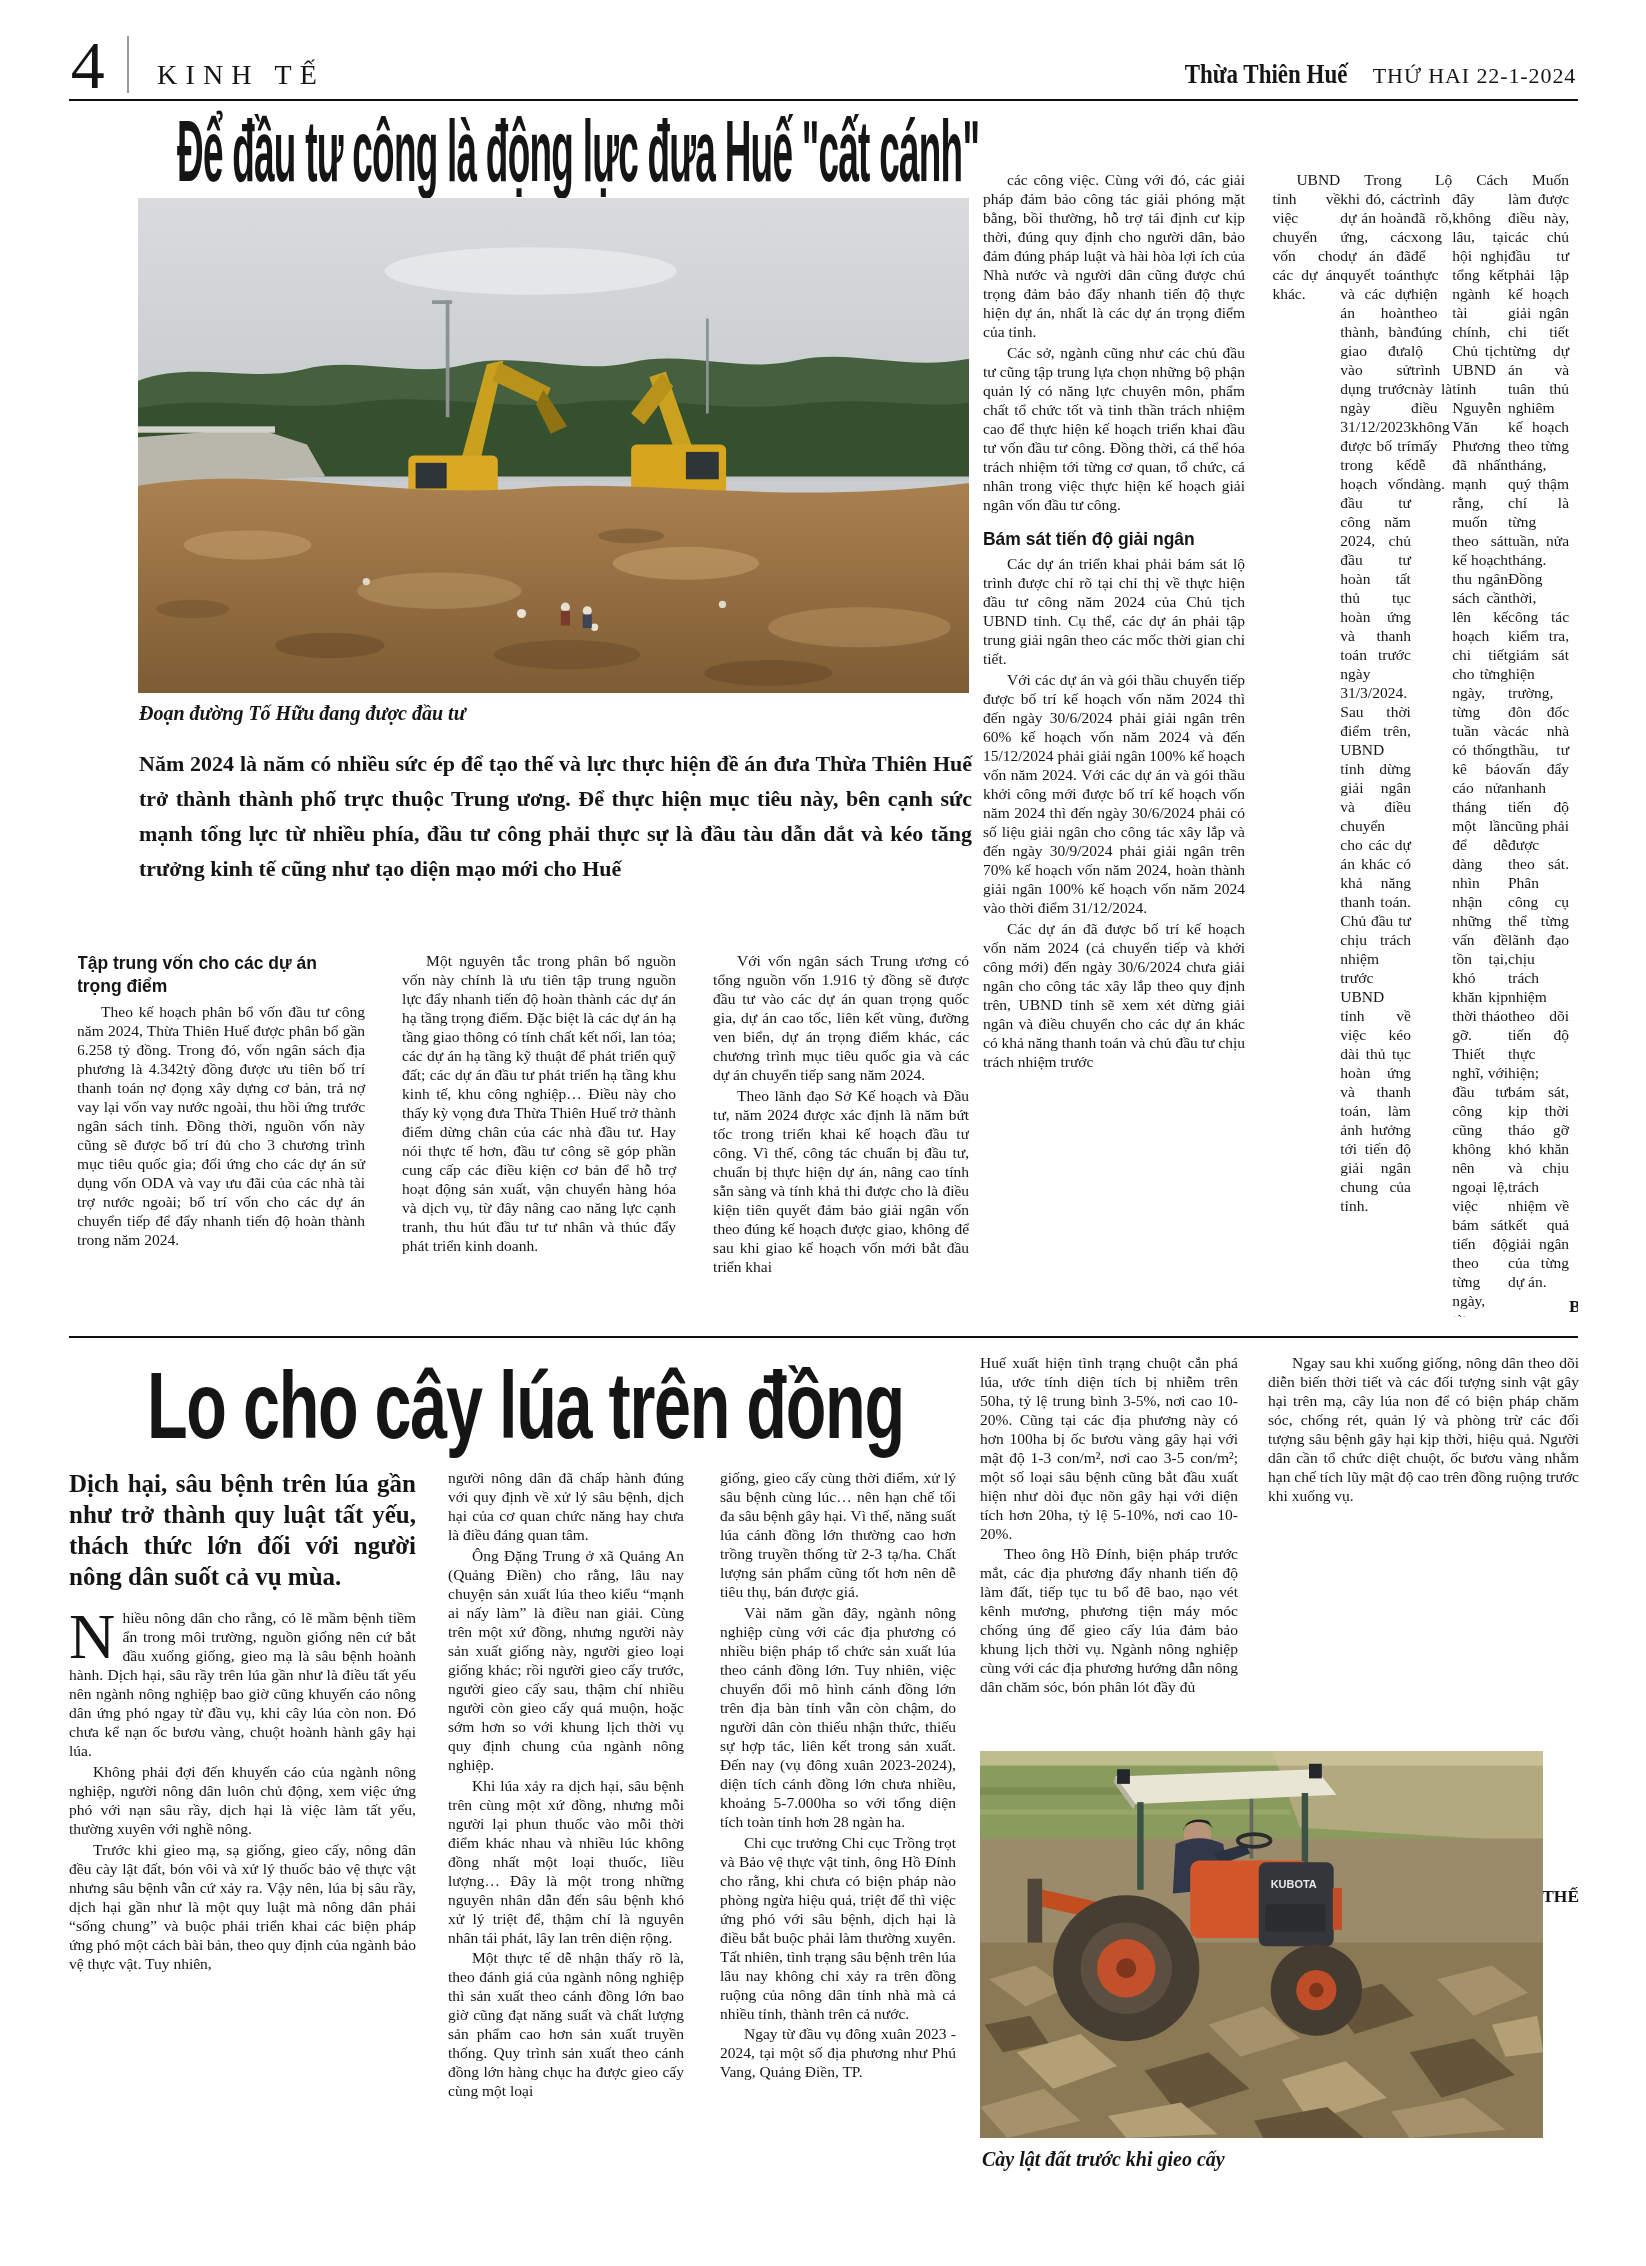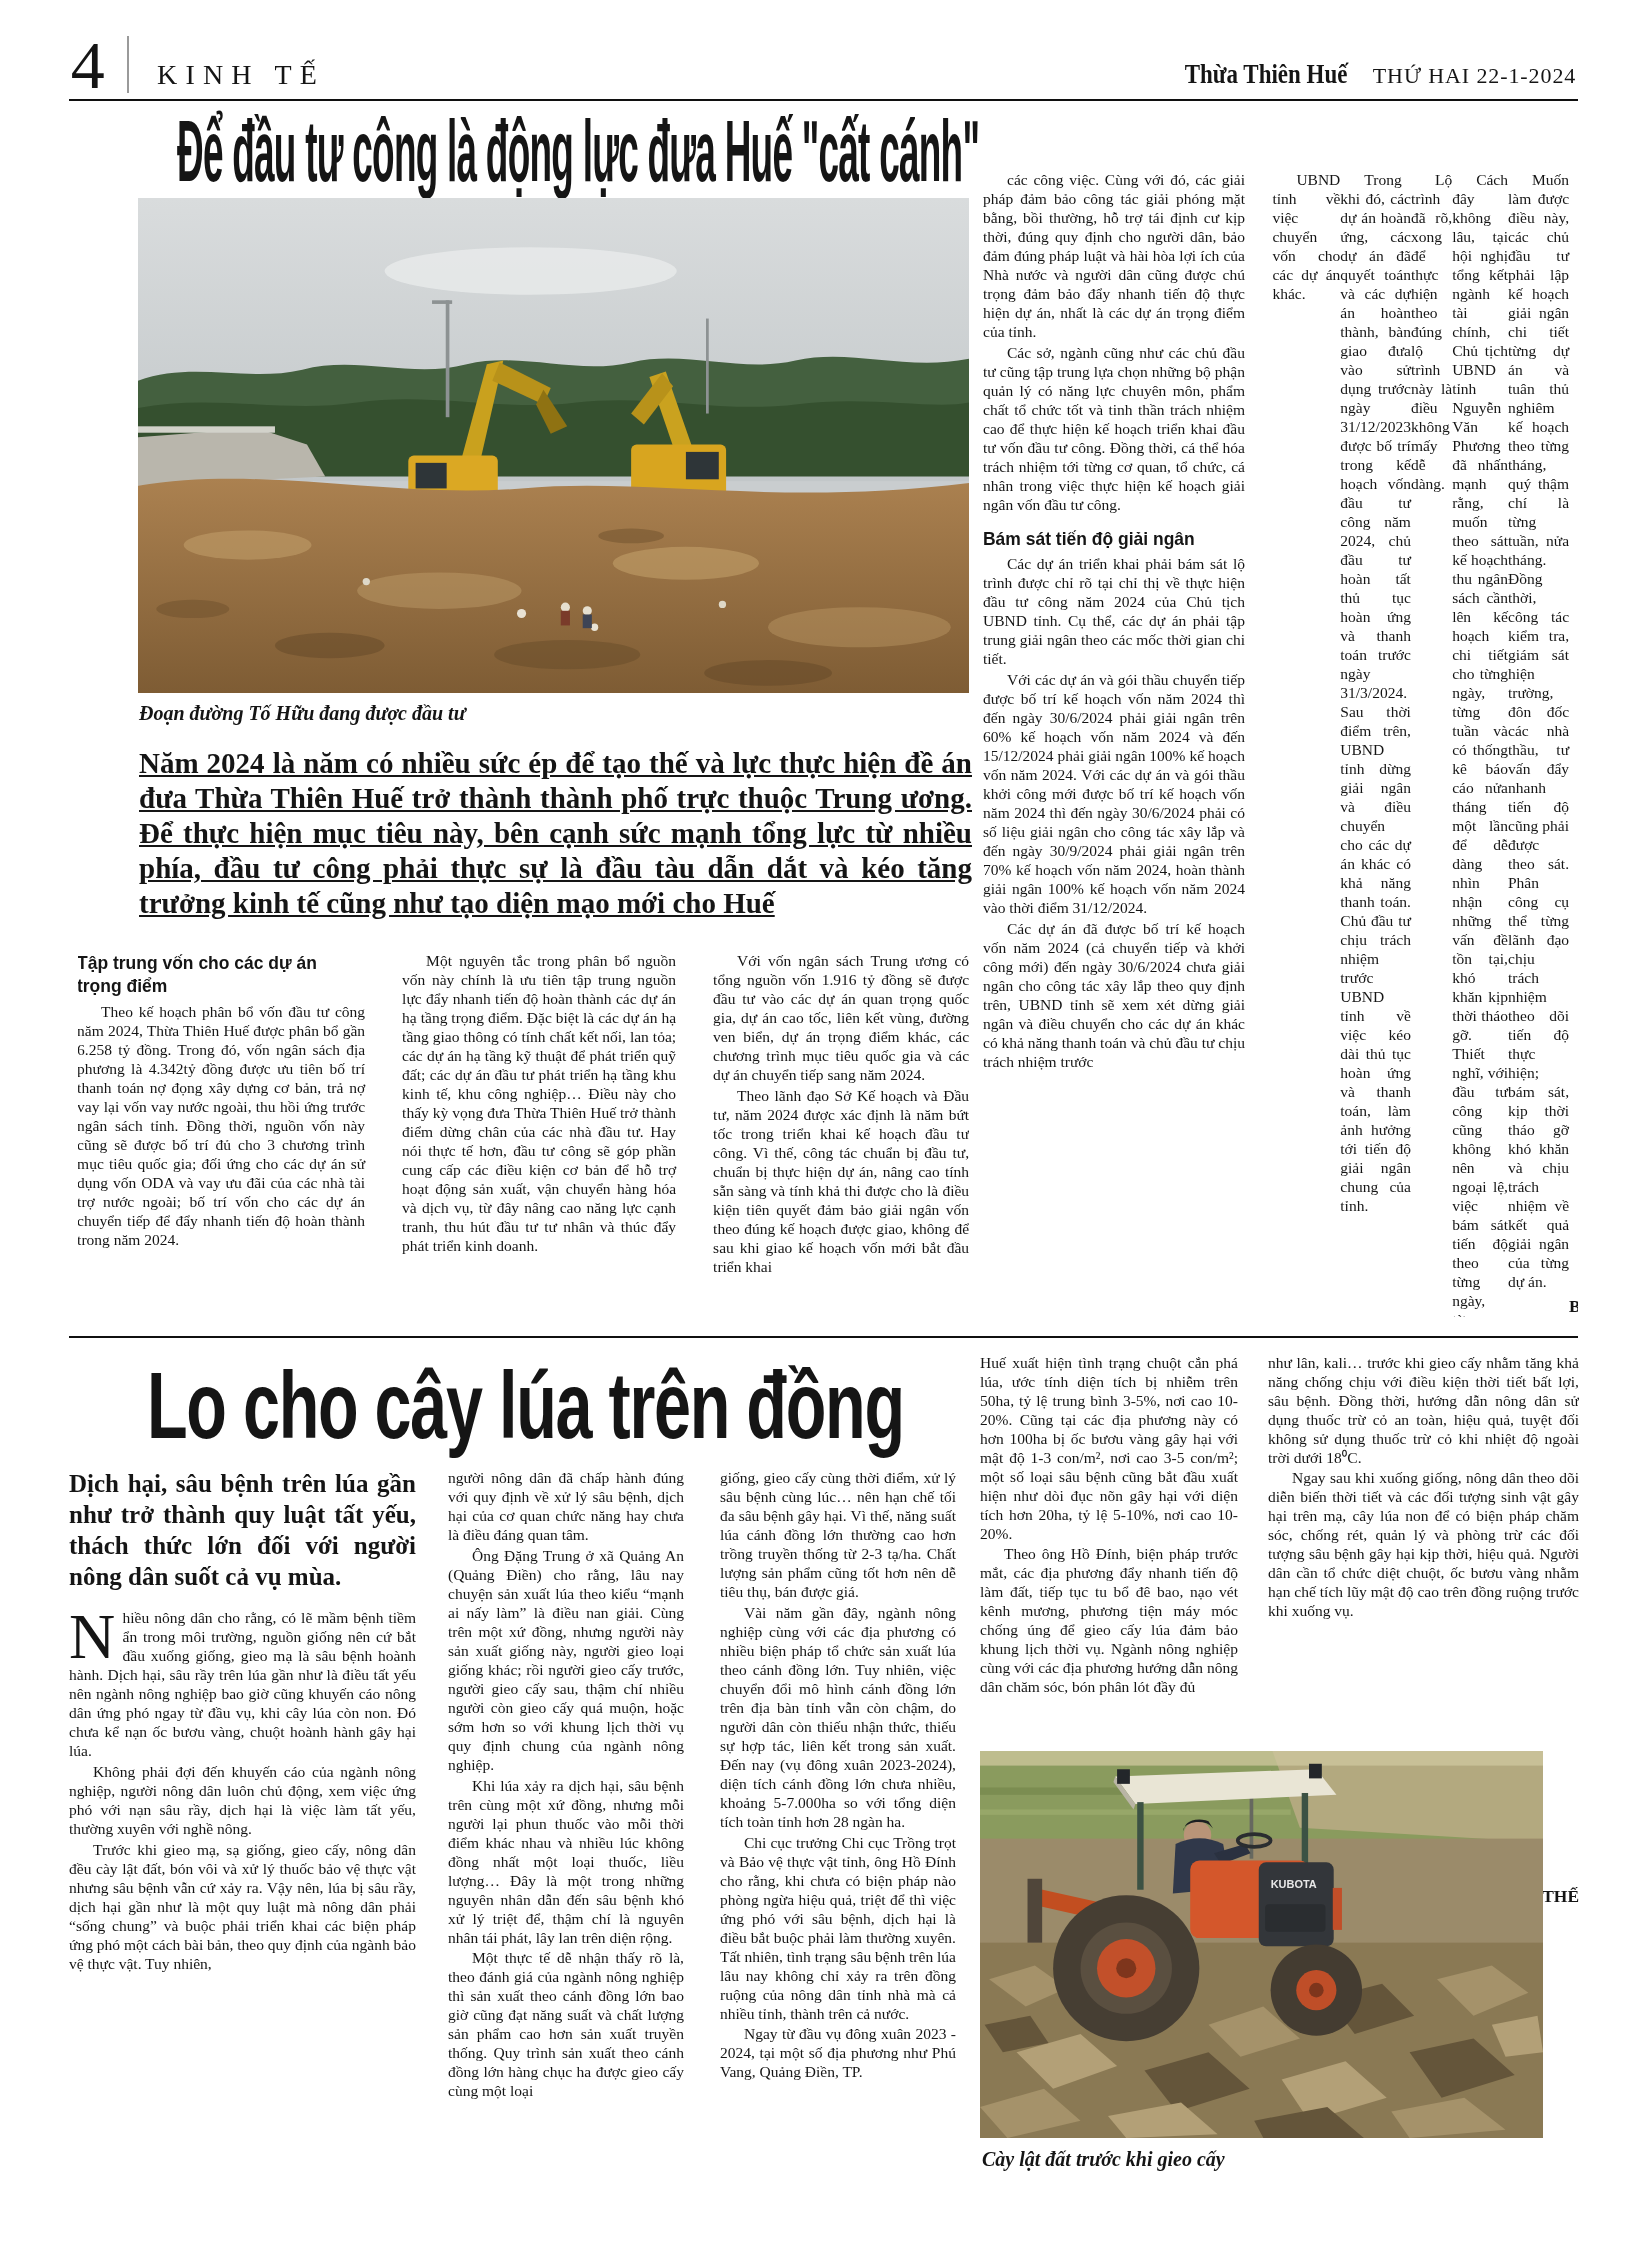--- a/index.html
+++ b/index.html
@@ -24,21 +24,21 @@
   .byline .lbl{}
   .endrule{width:164px;height:0;border-top:1.8px solid #111;margin:31px auto 0 auto;}
   .headline-inner{display:inline-block;white-space:nowrap;font-family:"Liberation Sans",sans-serif;font-weight:bold;letter-spacing:-1.8px;transform-origin:0 50%;}
   
   .a1{position:absolute;left:69px;top:101px;width:1509px;height:1235px;}
   .a1-headline{position:absolute;left:108px;top:3.7px;height:95px;}
   .a1-headline .headline-inner{font-size:88px;line-height:91px;transform:scaleX(.42);}
   .photo1{position:absolute;left:69px;top:97px;width:831px;height:495px;background:#c9cdcf;}
   .photo1 svg{display:block;width:100%;height:100%;}
   .caption1{position:absolute;left:70px;top:601px;text-align:center;}
-  .lead1{position:absolute;left:70px;top:645px;width:833px;font-weight:bold;font-size:29px;line-height:35px;text-align:justify;text-decoration:underline;}
+  .lead1{position:absolute;left:70px;top:645px;width:833px;font-weight:bold;font-size:22px;line-height:35px;text-align:justify;}
   .a1-left{position:absolute;left:9.1px;top:850px;width:891px;height:418px;overflow:hidden;display:flex;justify-content:flex-end;}
   .a1-c1{width:288px;margin-right:37px;flex:none;}
   .a1-c2{width:274px;margin-right:37px;flex:none;}
   .a1-c3{width:256px;flex:none;}
   .a1-right{position:absolute;left:914px;top:69px;width:596px;height:1147px;display:flex;}
   .a1-c4{width:262px;margin-right:27.4px;flex:none;overflow:hidden;}
   .a1-c5{width:306px;flex:none;display:flex;flex-direction:row;overflow:hidden;}
   .a1-c5 .byline{margin-top:auto;}
   
   .a2{position:absolute;left:69px;top:1336px;width:1509px;height:931px;border-top:2.7px solid #101010;}
@@ -200,21 +200,20 @@
     <p class="bp">Chi cục trưởng Chi cục Trồng trọt và Bảo vệ thực vật tỉnh, ông Hồ Đính cho rằng, khi chưa có biện pháp nào phòng ngừa hiệu quả, triệt để thì việc ứng phó với sâu bệnh, dịch hại là điều bắt buộc phải làm thường xuyên. Tất nhiên, tình trạng sâu bệnh trên lúa lâu nay không chỉ xảy ra trên đồng ruộng của nông dân tỉnh nhà mà cả nhiều tỉnh, thành trên cả nước.</p>
     <p class="bp">Ngay từ đầu vụ đông xuân 2023 - 2024, tại một số địa phương như Phú Vang, Quảng Điền, TP.</p>
   </div>
 
   <div class="a2-c4">
     <p class="bp" style="text-indent:0">Huế xuất hiện tình trạng chuột cắn phá lúa, ước tính diện tích bị nhiễm trên 50ha, tỷ lệ trung bình 3-5%, nơi cao 10-20%. Cũng tại các địa phương này có hơn 100ha bị ốc bươu vàng gây hại với mật độ 1-3 con/m², nơi cao 3-5 con/m²; một số loại sâu bệnh cũng bắt đầu xuất hiện như dòi đục nõn gây hại với diện tích hơn 20ha, tỷ lệ 5-10%, nơi cao 10-20%.</p>
     <p class="bp">Theo ông Hồ Đính, biện pháp trước mắt, các địa phương đẩy nhanh tiến độ làm đất, tiếp tục tu bổ đê bao, nạo vét kênh mương, phương tiện máy móc chống úng để gieo cấy lúa đảm bảo khung lịch thời vụ. Ngành nông nghiệp cùng với các địa phương hướng dẫn nông dân chăm sóc, bón phân lót đầy đủ</p>
   </div>
 
   <div class="a2-c5">
-    <p class="bp" style="text-indent:0">như lân, kali… trước khi gieo cấy nhằm tăng khả năng chống chịu với điều kiện thời tiết bất lợi, sâu bệnh. Đồng thời, hướng dẫn nông dân sử dụng thuốc trừ cỏ an toàn, hiệu quả, tuyệt đối không sử dụng thuốc trừ cỏ khi nhiệt độ ngoài trời dưới 18⁰C.</p>
     <p class="bp">Ngay sau khi xuống giống, nông dân theo dõi diễn biến thời tiết và các đối tượng sinh vật gây hại trên mạ, cây lúa non để có biện pháp chăm sóc, chống rét, quản lý và phòng trừ các đối tượng sâu bệnh gây hại kịp thời, hiệu quả. Người dân cần tổ chức diệt chuột, ốc bươu vàng nhằm hạn chế tích lũy mật độ cao trên đồng ruộng trước khi xuống vụ.</p>
     <div class="byline">
       <span class="lbl">Bài, ảnh:</span>
       <span>HOÀNG THẾ</span>
     </div>
   </div>
 
   <figure class="photo2" style="margin:0">
     <svg viewBox="0 0 616 424" preserveAspectRatio="none">
       <rect width="616" height="110" fill="#8a9b5e"></rect>

